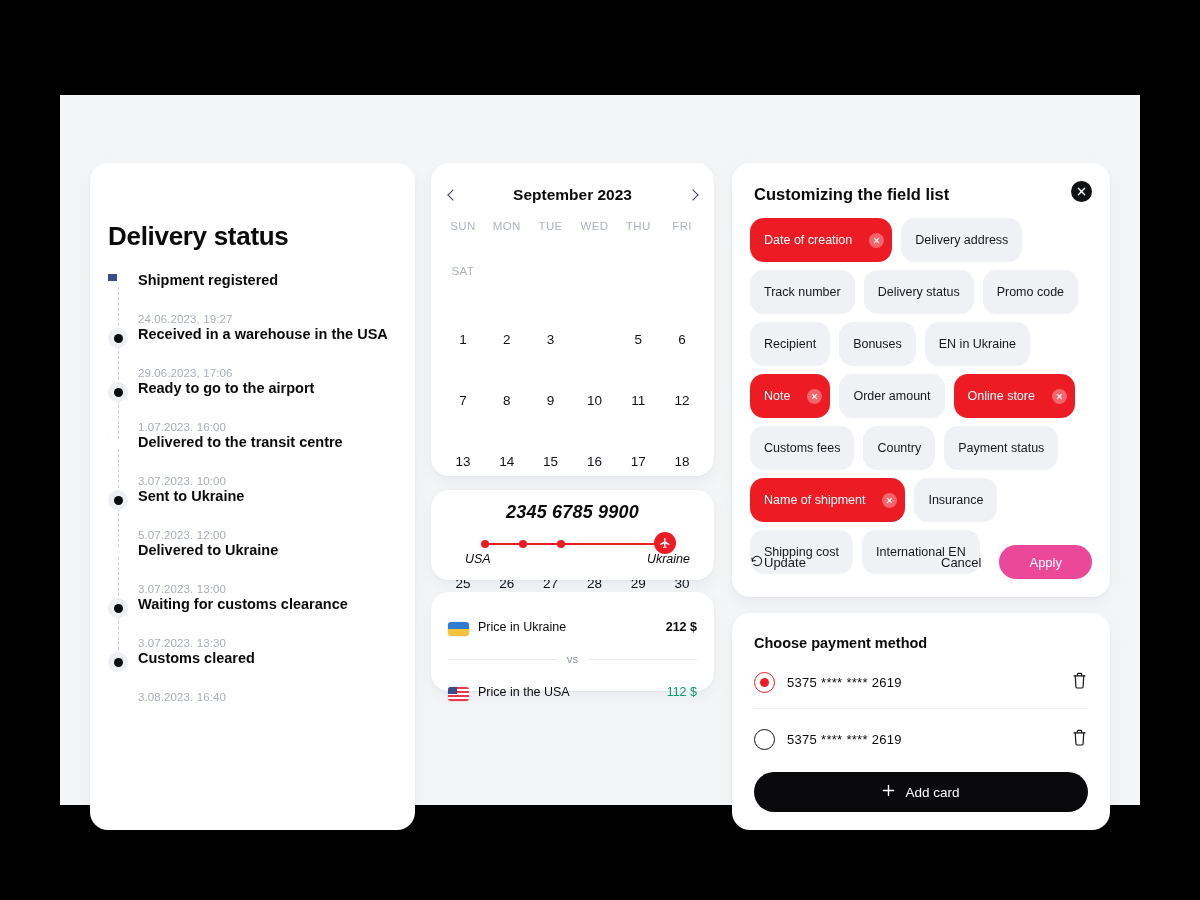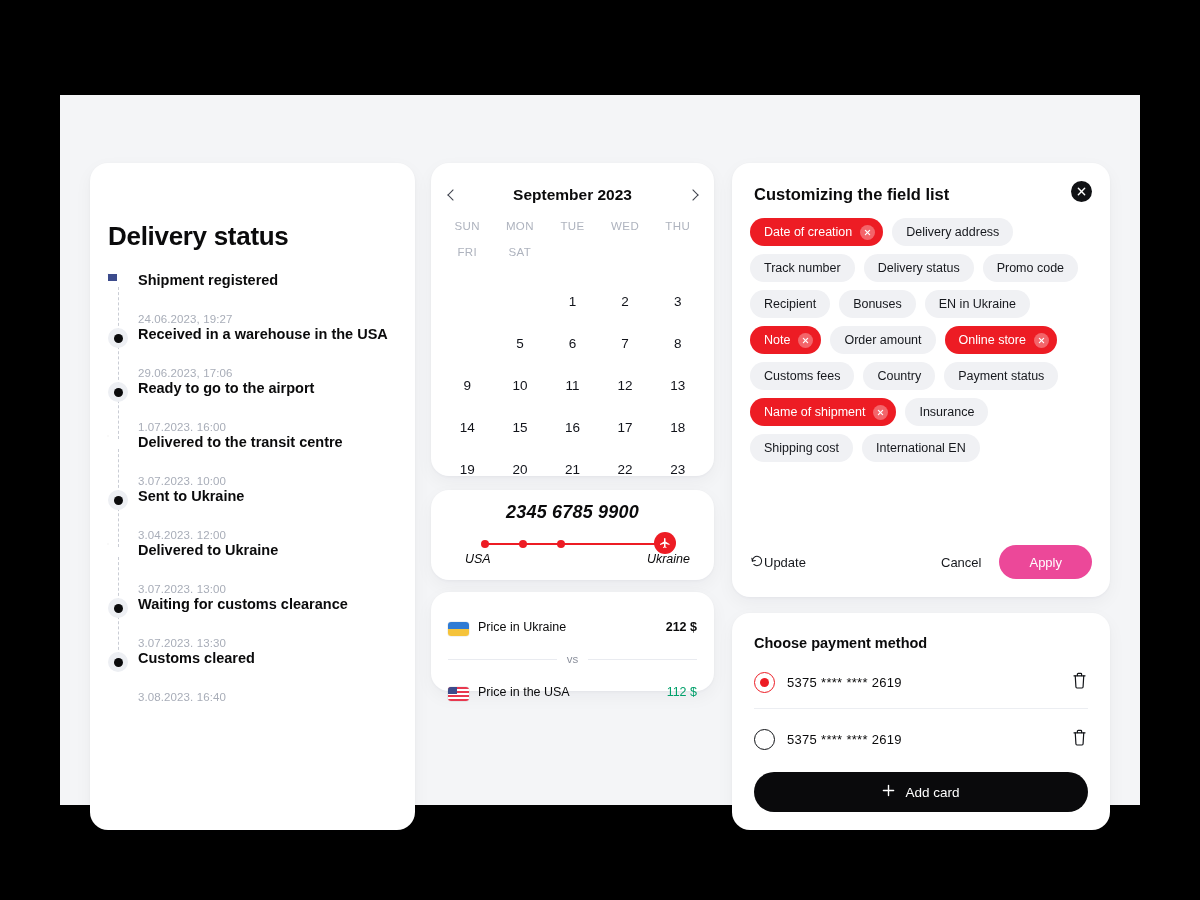--- a/index.html
+++ b/index.html
@@ -74,21 +74,21 @@
     display: flex; align-items: center; justify-content: center;
     background: none; border: none; cursor: pointer;
   }
   #cal-prev { left: 8px; }
   #cal-next { right: 8px; }
   .chev { width: 8px; height: 8px; border-top: 1.4px solid #3E424C; border-right: 1.4px solid #3E424C; }
   .chev.left { transform: rotate(-135deg); margin-left: 3px; }
   .chev.right { transform: rotate(45deg); margin-right: 3px; }
   #cal-grid {
     position: absolute; left: 10px; right: 10px; top: 52px;
-    display: grid; grid-template-columns: repeat(5, 1fr); row-gap: 4px;
+    display: grid; grid-template-columns: repeat(6, 1fr); row-gap: 23px;
   }
   .cal-dow {
     font-size: 11.5px; color: #AEB3BE; text-align: center;
     letter-spacing: .4px; height: 22px; line-height: 22px;
   }
   .cal-day {
     font-size: 13.5px; color: #11131A; text-align: center;
     height: 38px; line-height: 38px; cursor: pointer;
   }
   .cal-day.empty { cursor: default; }
@@ -150,22 +150,22 @@
   #fields-close {
     position: absolute; right: 18px; top: 18px;
     width: 21px; height: 21px; border-radius: 50%; background: #101114;
     border: none; cursor: pointer; display: flex; align-items: center; justify-content: center;
   }
   #tags {
     position: absolute; left: 18px; right: 18px; top: 55px;
     display: flex; flex-wrap: wrap; gap: 8px 9px;
   }
   .tag {
-    display: inline-flex; align-items: center; gap: 8px;
-    height: 28px; padding: 0 14px; border-radius: 14px;
+    display: inline-flex; align-items: center; gap: 17px;
+    height: 44px; padding: 0 14px; border-radius: 14px;
     background: #F0F1F4; color: #16181D; font-size: 12.5px;
     cursor: pointer; white-space: nowrap; border: none;
   }
   .tag.active { background: #ED1C24; color: #FFFFFF; padding-right: 8px; }
   .tag .x {
     width: 15px; height: 15px; border-radius: 50%;
     background: rgba(255,255,255,.32);
     display: flex; align-items: center; justify-content: center;
     flex: 0 0 auto;
   }
@@ -253,21 +253,21 @@
           <span class="tl-marker"><span class="flag flag-transit"></span></span>
           <div class="tl-label">Delivered to the transit centre</div>
           <div class="tl-date">3.07.2023. 10:00</div>
         </div>
         <div class="tl-item">
           <span class="tl-rail"></span>
           <span class="tl-marker">
             <span class="dot-marker"></span>
           </span>
           <div class="tl-label">Sent to Ukraine</div>
-          <div class="tl-date">3.04.2023. 12:00</div>
+          <div class="tl-date">5.07.2023. 12:00</div>
         </div>
         <div class="tl-item">
           <span class="tl-rail"></span>
           <span class="tl-marker"><span class="flag flag-ua"></span></span>
           <div class="tl-label">Delivered to Ukraine</div>
           <div class="tl-date">3.07.2023. 13:00</div>
         </div>
         <div class="tl-item">
           <span class="tl-rail"></span>
           <span class="tl-marker">

